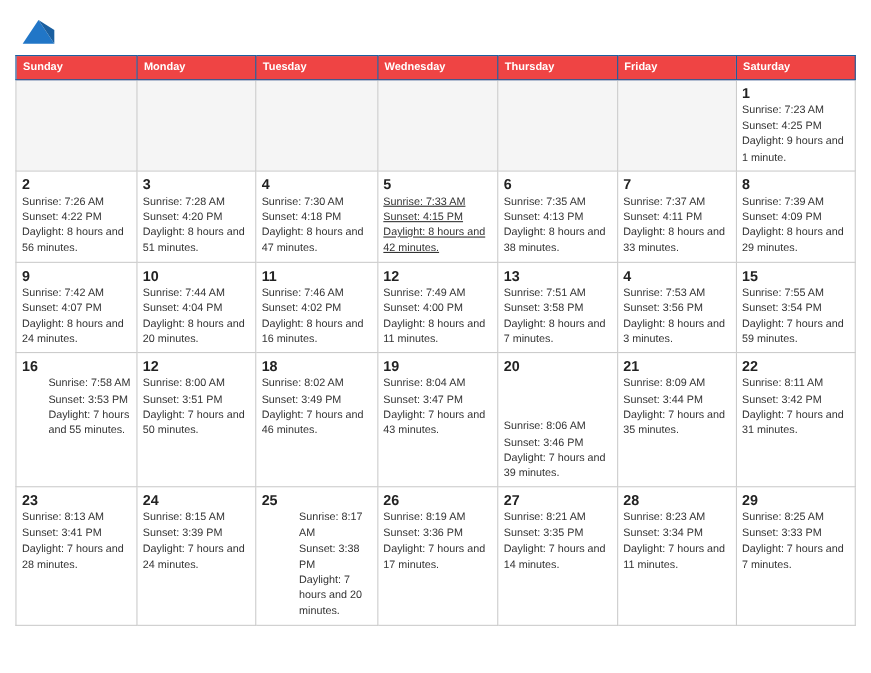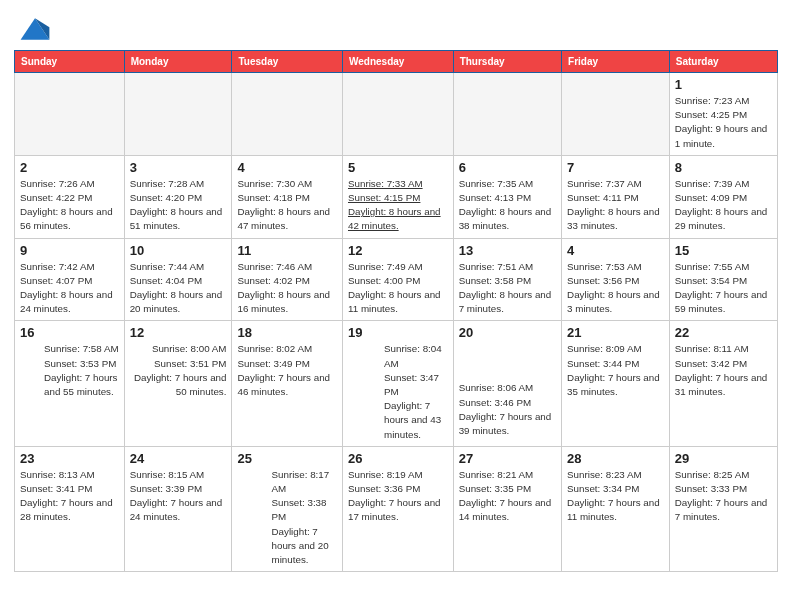--- a/index.html
+++ b/index.html
@@ -226,33 +226,33 @@
         </tr>
         <tr class="week-row">
           <td>
             <span class="day-number">16</span>
             <div class="day-info" style="white-space: pre-line; margin-left: 24px;">Sunrise: 7:58 AM
 Sunset: 3:53 PM
 Daylight: 7 hours and 55 minutes.</div>
           </td>
           <td>
             <span class="day-number">12</span>
-            <div class="day-info" style="white-space: pre-line; text-align: right;">Sunrise: 8:00 AM
+            <div class="day-info" style="white-space: pre-line;">Sunrise: 8:00 AM
 Sunset: 3:51 PM
 Daylight: 7 hours and 50 minutes.</div>
           </td>
           <td>
             <span class="day-number">18</span>
             <div class="day-info" style="white-space: pre-line;">Sunrise: 8:02 AM
 Sunset: 3:49 PM
 Daylight: 7 hours and 46 minutes.</div>
           </td>
           <td>
             <span class="day-number">19</span>
-            <div class="day-info" style="white-space: pre-line; margin-left: 36px;">Sunrise: 8:04 AM
+            <div class="day-info" style="white-space: pre-line;">Sunrise: 8:04 AM
 Sunset: 3:47 PM
 Daylight: 7 hours and 43 minutes.</div>
           </td>
           <td>
             <span class="day-number">20</span>
             <div class="day-info" style="white-space: pre-line; margin-top: 41px;">Sunrise: 8:06 AM
 Sunset: 3:46 PM
 Daylight: 7 hours and 39 minutes.</div>
           </td>
           <td>

